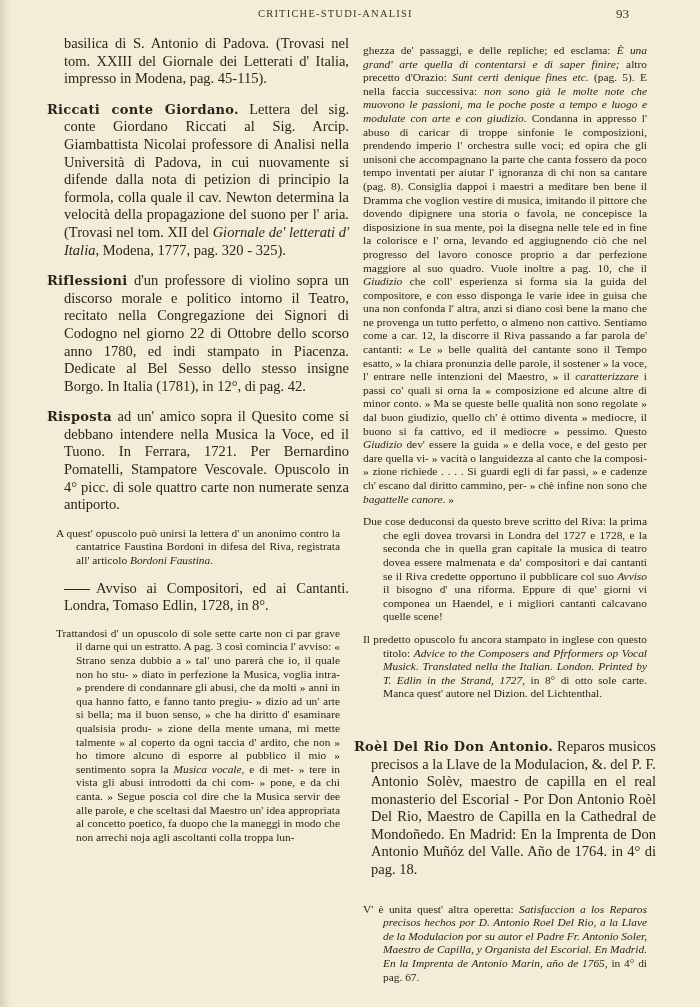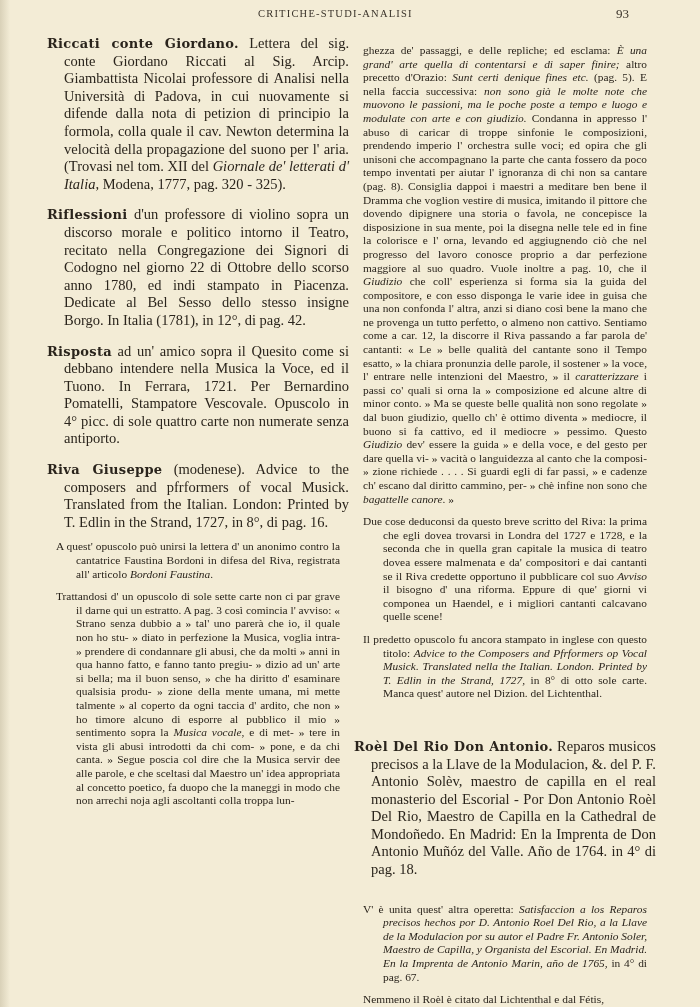--- a/index.html
+++ b/index.html
@@ -60,51 +60,49 @@
 <body>
 
 <div class="page-shadow"></div>
 
 <div class="running-head">
   <span class="running-title">CRITICHE-STUDI-ANALISI</span>
   <span class="page-number">93</span>
 </div>
 
 <div class="col col-left">
+  <p class="entry cont"><span>basilica di S. Antonio di Padova. (Trovasi nel tom. XXIII del Giornale dei Letterati d' Italia, impresso in Modena, pag. 45-115).</span></p>
 
   <p class="entry">
     <span class="head">Riccati conte Giordano.</span><span> Lettera del sig. conte Giordano Riccati al Sig. Arcip. Giambattista Nicolai professore di Analisi nella Università di Padova, in cui nuovamente si difende dalla nota di petizion di principio la formola, colla quale il cav. Newton determina la velocità della propagazione del suono per l' aria. (Trovasi nel tom. XII del </span><i>Giornale de' letterati d' Italia</i><span>, Modena, 1777, pag. 320 - 325).</span>
   </p>
 
   <p class="entry">
     <span class="head">Riflessioni</span><span> d'un professore di violino sopra un discorso morale e politico intorno il Teatro, recitato nella Congregazione dei Signori di Codogno nel giorno 22 di Ottobre dello scorso anno 1780, ed indi stampato in Piacenza. Dedicate al Bel Sesso dello stesso insigne Borgo. In Italia (1781), in 12°, di pag. 42.</span>
   </p>
 
   <p class="entry">
     <span class="head">Risposta</span><span> ad un' amico sopra il Quesito come si debbano intendere nella Musica la Voce, ed il Tuono. In Ferrara, 1721. Per Bernardino Pomatelli, Stampatore Vescovale. Opuscolo in 4° picc. di sole quattro carte non numerate senza antiporto.</span>
   </p>
 
-  <p class="entry" style="margin-bottom:8px">
-    <span class="head">Riva Giuseppe</span><span> (modenese). Advice to the composers and pfrformers of vocal Musick. Translated from the Italian. London: Printed by T. Edlin in the Strand, 1727, in 8°, di pag. 16.</span>
-  </p>
 
   <p class="note"><span>A quest' opuscolo può unirsi la lettera d' un anonimo contro la cantatrice Faustina Bordoni in difesa del Riva, registrata all' articolo </span><i>Bordoni Faustina</i><span>.</span></p>
 
+  <p class="sub-entry"><span class="dash"></span><span>Avviso ai Compositori, ed ai Cantanti. Londra, Tomaso Edlin, 1728, in 8°.</span></p>
 
   <p class="note"><span>Trattandosi d' un opuscolo di sole sette carte non ci par grave il darne qui un estratto. A pag. 3 così comincia l' avviso: « Strano senza dubbio a » tal' uno parerà che io, il quale non ho stu- » diato in perfezione la Musica, voglia intra- » prendere di condannare gli abusi, che da molti » anni in qua hanno fatto, e fanno tanto pregiu- » dizio ad un' arte si bella; ma il buon senso, » che ha diritto d' esaminare qualsisia produ- » zione della mente umana, mi mette talmente » al coperto da ogni taccia d' ardito, che non » ho timore alcuno di esporre al pubblico il mio » sentimento sopra la </span><i>Musica vocale</i><span>, e di met- » tere in vista gli abusi introdotti da chi com- » pone, e da chi canta. » Segue poscia col dire che la Musica servir dee alle parole, e che sceltasi dal Maestro un' idea appropriata al concetto poetico, fa duopo che la maneggi in modo che non arrechi noja agli ascoltanti colla troppa lun-</span></p>
 </div>
 
 <div class="col col-right">
   <p class="note" style="padding-left:0;text-indent:0;"><span>ghezza de' passaggi, e delle repliche; ed esclama: </span><i>È una grand' arte quella di contentarsi e di saper finire;</i><span> altro precetto d'Orazio: </span><i>Sunt certi denique fines etc.</i><span> (pag. 5). E nella faccia successiva: </span><i>non sono già le molte note che muovono le passioni, ma le poche poste a tempo e luogo e modulate con arte e con giudizio.</i><span> Condanna in appresso l' abuso di caricar di troppe sinfonie le composizioni, prendendo imperio l' orchestra sulle voci; ed opira che gli unisoni che accompagnano la parte che canta fossero da poco tempo inventati per aiutar l' ignoranza di chi non sa cantare (pag. 8). Consiglia dappoi i maestri a meditare ben bene il Dramma che voglion vestire di musica, imitando il pittore che dovendo dipignere una storia o favola, ne concepisce la disposizione in sua mente, poi la disegna nelle tele ed in fine la colorisce e l' orna, levando ed aggiugnendo ciò che nel progresso del lavoro conosce proprio a dar perfezione maggiore al suo quadro. Vuole inoltre a pag. 10, che il </span><i>Giudizio</i><span> che coll' esperienza si forma sia la guida del compositore, e con esso disponga le varie idee in guisa che una non confonda l' altra, anzi si diano così bene la mano che ne provenga un tutto perfetto, o almeno non cattivo. Sentiamo come a car. 12, la discorre il Riva passando a far parola de' cantanti: « Le » belle qualità del cantante sono il Tempo esatto, » la chiara pronunzia delle parole, il sostener » la voce, l' entrare nelle intenzioni del Maestro, » il </span><i>caratterizzare</i><span> i passi co' quali si orna la » composizione ed alcune altre di minor conto. » Ma se queste belle qualità non sono regolate » dal buon giudizio, quello ch' è ottimo diventa » mediocre, il buono si fa cattivo, ed il mediocre » pessimo. Questo </span><i>Giudizio</i><span> dev' essere la guida » e della voce, e del gesto per dare quella vi- » vacità o languidezza al canto che la composi- » zione richiede . . . . Si guardi egli di far passi, » e cadenze ch' escano dal diritto cammino, per- » chè infine non sono che </span><i>bagattelle canore</i><span>. »</span></p>
 
   <p class="note" style="margin-top:4px"><span>Due cose deduconsi da questo breve scritto del Riva: la prima che egli dovea trovarsi in Londra del 1727 e 1728, e la seconda che in quella gran capitale la musica di teatro dovea essere malmenata e da' compositori e dai cantanti se il Riva credette opportuno il pubblicare col suo </span><i>Avviso</i><span> il bisogno d' una riforma. Eppure di que' giorni vi componea un Haendel, e i migliori cantanti calcavano quelle scene!</span></p>
 
   <p class="note"><span>Il predetto opuscolo fu ancora stampato in inglese con questo titolo: </span><i>Advice to the Composers and Pfrformers op Vocal Musick. Translated nella the Italian. London. Printed by T. Edlin in the Strand, 1727,</i><span> in 8° di otto sole carte. Manca quest' autore nel Dizion. del Lichtenthal.</span></p>
 
   <div class="gap-lg"></div>
 
   <p class="entry" style="margin-bottom:24px">
     <span class="head">Roèl Del Rio Don Antonio.</span><span> Reparos musicos precisos a la Llave de la Modulacion, &amp;. del P. F. Antonio Solèv, maestro de capilla en el real monasterio del Escorial - Por Don Antonio Roèl Del Rio, Maestro de Capilla en la Cathedral de Mondoñedo. En Madrid: En la Imprenta de Don Antonio Muñóz del Valle. Año de 1764. in 4° di pag. 18.</span>
   </p>
 
   <p class="note"><span>V' è unita quest' altra operetta: </span><i>Satisfaccion a los Reparos precisos hechos por D. Antonio Roel Del Rio, a la Llave de la Modulacion por su autor el Padre Fr. Antonio Soler, Maestro de Capilla, y Organista del Escorial. En Madrid. En la Imprenta de Antonio Marin, año de 1765,</i><span> in 4° di pag. 67.</span></p>
-  <p class="note"><span>Nemmeno il Roèl è citato dal Lichtenthal e dal Fétis,</span></p>
 </div>
 
 </body></html>

